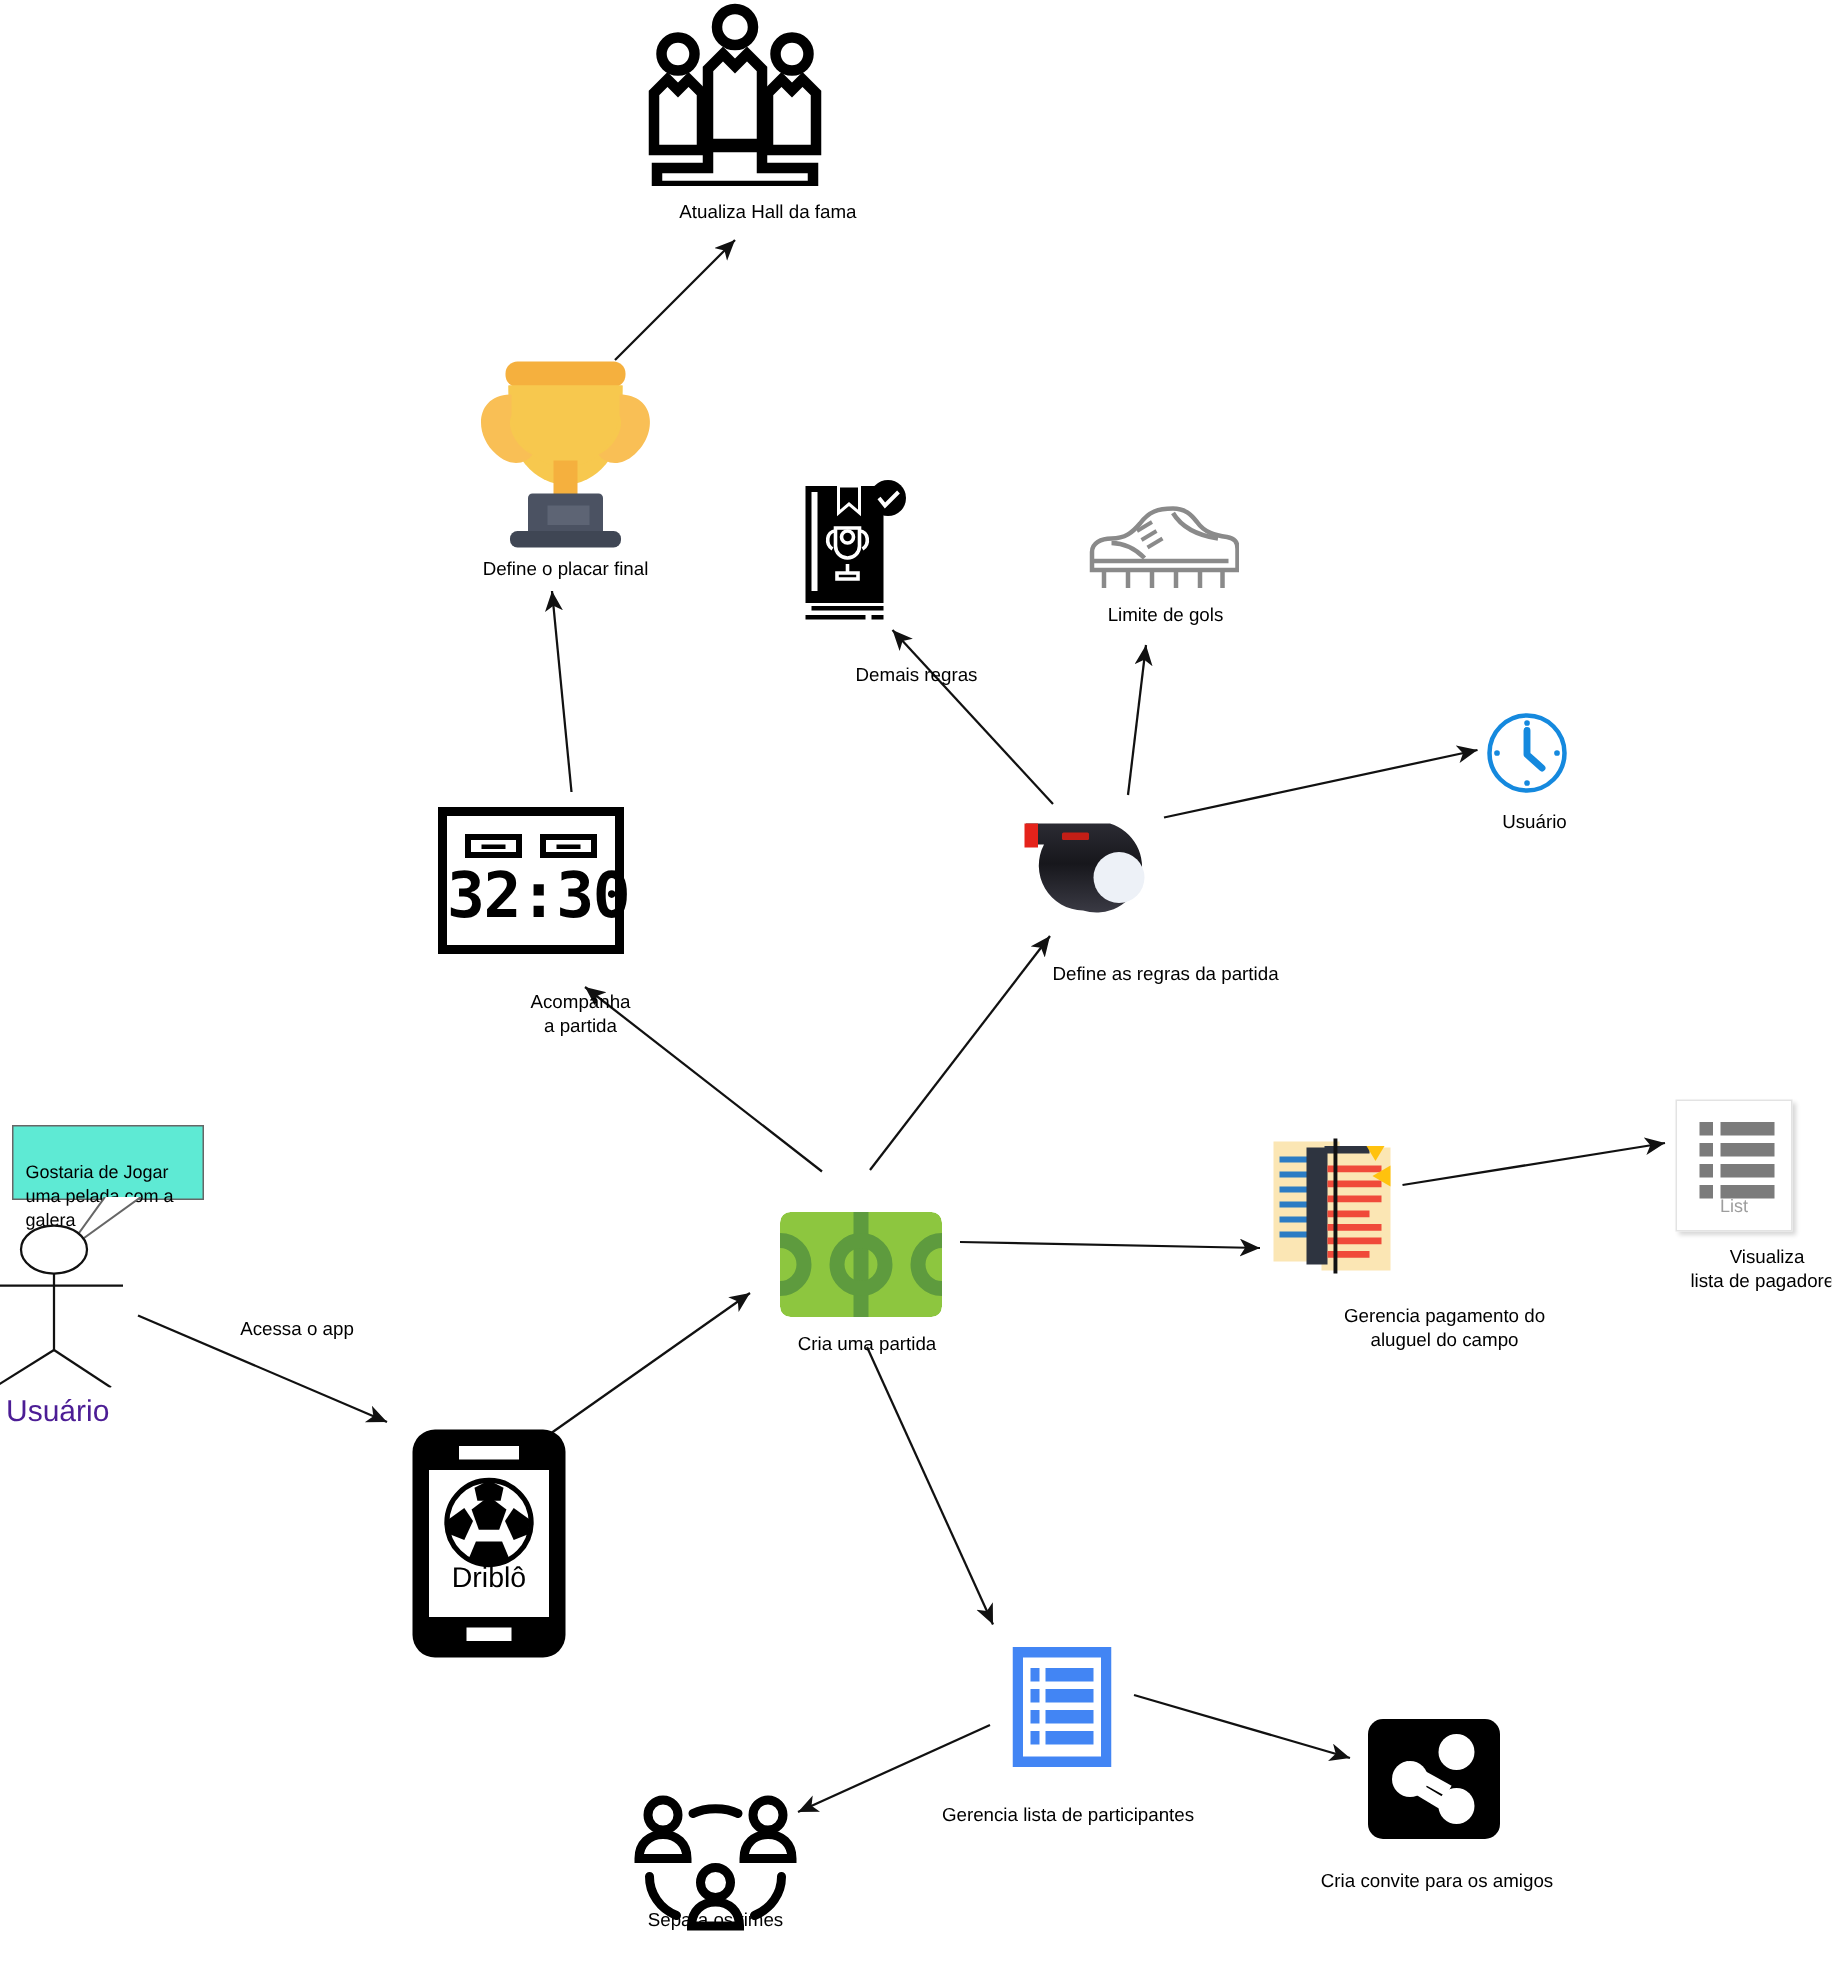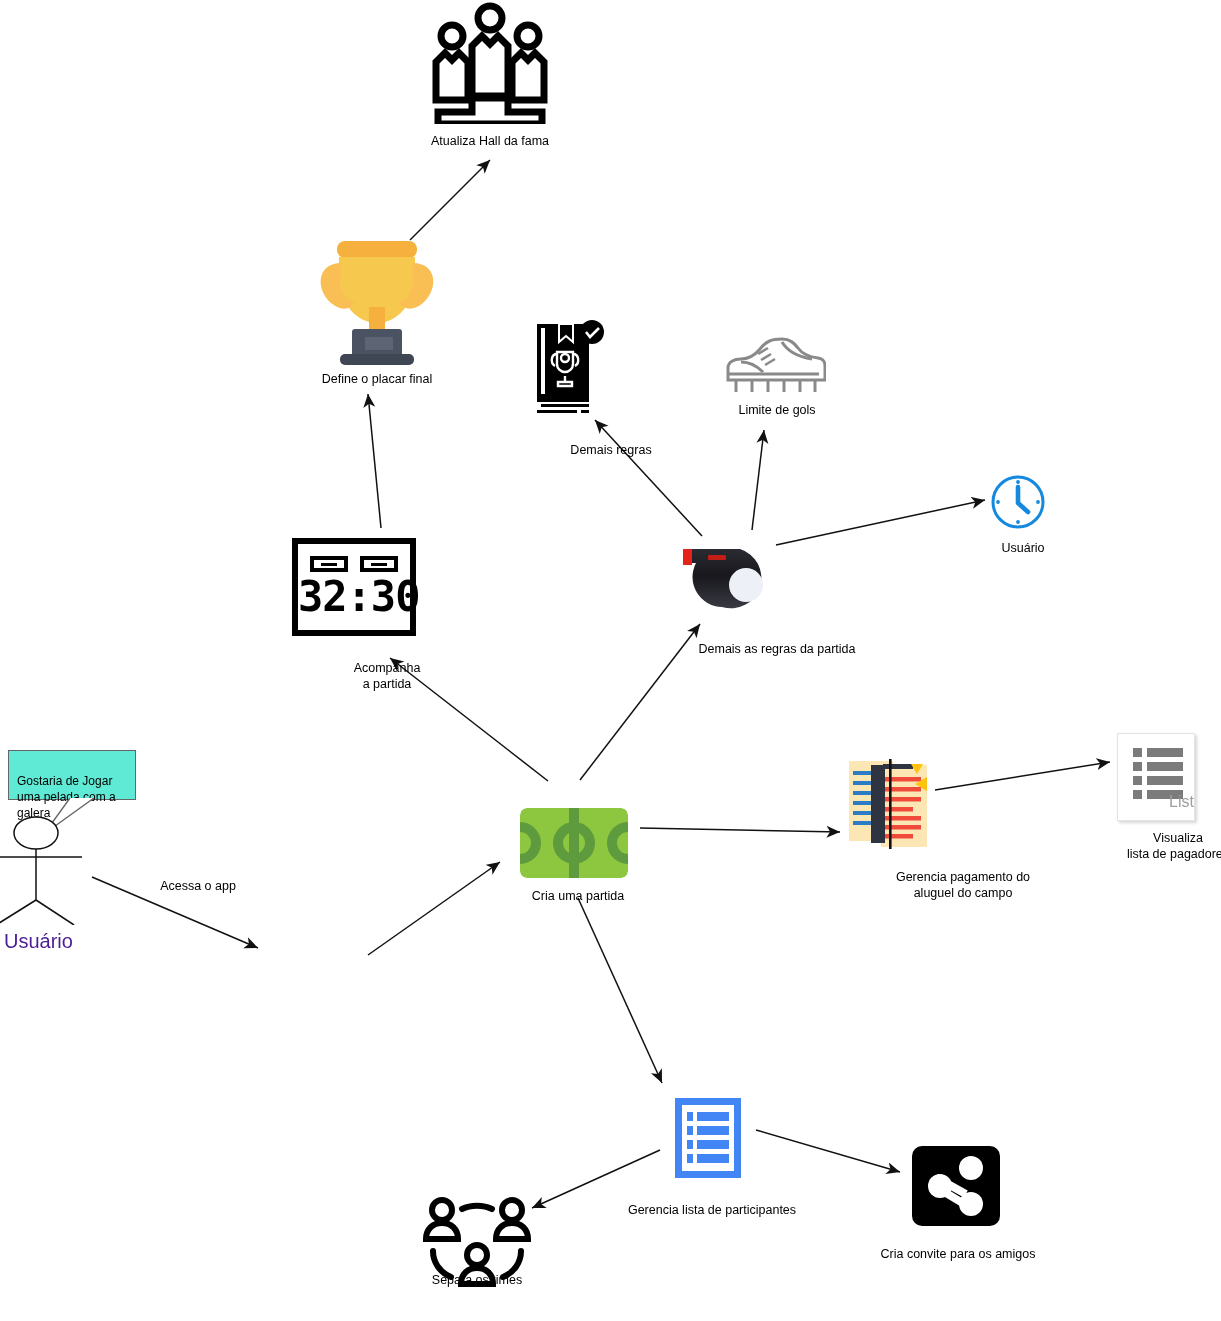--- a/index.html
+++ b/index.html
@@ -161,22 +161,22 @@
   .lc-row {
     position: absolute;
     height: 9px;
   }
   .lc-sq { background: #7b7b7b; width: 9px; }
   .lc-bar { background: #7b7b7b; width: 36px; }
   .lc-caption {
     position: absolute;
     left: 0; bottom: 9px;
     width: 100%;
-    text-align: right;
-    font-size: 16px;
+    text-align: center;
+    font-size: 12px;
     color: #9e9e9e;
   }
   
   .ledger { position: absolute; width: 86px; height: 96px; }
   
   .share-box {
     position: absolute;
     width: 88px;
     height: 80px;
     background: #000;
@@ -237,20 +237,35 @@
     <ellipse cx="36" cy="18" rx="22" ry="16" fill="#fff" stroke="#111" stroke-width="1.5"></ellipse>
     <line x1="36" y1="34" x2="36" y2="85" stroke="#111" stroke-width="1.5"></line>
     <line x1="-10" y1="42" x2="82" y2="42" stroke="#111" stroke-width="1.5"></line>
     <line x1="36" y1="85" x2="-4" y2="110" stroke="#111" stroke-width="1.5"></line>
     <line x1="36" y1="85" x2="74" y2="110" stroke="#111" stroke-width="1.5"></line>
   </svg>
   <div class="actor-name" style="left:4px; top:930px;">Usuário</div>
 
   <div class="node-label label-left" style="left:138px; top:878px; width:120px;">Acessa o app</div>
 
+  <div class="phone" style="left:275px; top:953px;">
+    <div class="phone-speaker"></div>
+    <div class="phone-home"></div>
+    <div class="phone-screen">
+      <svg width="62" height="62" viewBox="0 0 64 64" style="margin-top:4px">
+        <circle cx="32" cy="32" r="29" fill="#fff" stroke="#000" stroke-width="3.5"></circle>
+        <polygon points="32,14 44,23 39,37 25,37 20,23" fill="#000"></polygon>
+        <polygon points="32,3 42,8 40,17 24,17 22,8" fill="#000"></polygon>
+        <polygon points="4,30 15,22 21,31 15,44 5,40" fill="#000"></polygon>
+        <polygon points="60,30 49,22 43,31 49,44 59,40" fill="#000"></polygon>
+        <polygon points="23,45 41,45 46,57 32,62 18,57" fill="#000"></polygon>
+      </svg>
+      <div class="phone-appname">Driblô</div>
+    </div>
+  </div>
 
   <div class="field" style="left:520px; top:808px;">
     <svg width="108" height="70" viewBox="0 0 108 70">
       <rect x="0" y="0" width="108" height="70" rx="7" fill="#8DC63F"></rect>
       <rect x="49" y="0" width="10" height="70" fill="#5E9B3E"></rect>
       <circle cx="54" cy="35" r="16" fill="none" stroke="#5E9B3E" stroke-width="10"></circle>
       <path d="M0,19 A16,16 0 0 1 0,51" fill="none" stroke="#5E9B3E" stroke-width="10"></path>
       <path d="M108,19 A16,16 0 0 0 108,51" fill="none" stroke="#5E9B3E" stroke-width="10"></path>
     </svg>
   </div>
@@ -287,37 +302,37 @@
     <svg width="124" height="122" viewBox="0 0 124 122" fill="none" stroke="#000" stroke-width="7">
       <circle cx="62" cy="16" r="12"></circle>
       <path d="M44,44 l10,-10 l8,8 l8,-8 l10,10 v50 h-36 z"></path>
       <circle cx="24" cy="34" r="11"></circle>
       <path d="M8,60 l9,-9 l7,7 l7,-7 l9,9 v38 h-32 z"></path>
       <circle cx="100" cy="34" r="11"></circle>
       <path d="M84,60 l9,-9 l7,7 l7,-7 l9,9 v38 h-32 z"></path>
       <path d="M44,96 h36 v14 h34 v12 h-104 v-12 h34 z"></path>
     </svg>
   </div>
-  <div class="node-label" style="left:409px; top:133px; width:162px;">Atualiza Hall da fama</div>
+  <div class="node-label" style="left:409px; top:133px; width:162px;text-align:right;">Atualiza Hall da fama</div>
 
   <div class="node" style="left:680px; top:545px;">
     <defs></defs>
     <svg width="100" height="68" viewBox="0 0 100 68">
       <linearGradient id="wg" x1="0" y1="0" x2="0" y2="1">
         <stop offset="0" stop-color="#2b2b33"></stop>
         <stop offset="0.45" stop-color="#17171c"></stop>
         <stop offset="1" stop-color="#3a3a44"></stop>
       </linearGradient>
       <path d="M4,4 h56 a30,30 0 1 1 -18,58 a30,30 0 0 1 -26,-44 l-12,0 z" fill="url(#wg)"></path>
       <rect x="3" y="4" width="9" height="16" fill="#E5231B"></rect>
       <rect x="28" y="10" width="18" height="5" rx="1" fill="#C21E16"></rect>
       <circle cx="66" cy="40" r="17" fill="#EDF1F7"></circle>
     </svg>
   </div>
-  <div class="node-label label-left" style="left:682px; top:641px; width:190px;">Demais as regras da partida</div>
+  <div class="node-label label-left" style="left:682px; top:641px; width:190px;">Define as regras da partida</div>
 
   <div class="node" style="left:533px; top:318px;">
     <svg width="74" height="100" viewBox="0 0 74 100">
       <rect x="4" y="6" width="52" height="74" fill="#000"></rect>
       <rect x="8" y="10" width="4" height="66" fill="#fff" stroke-dasharray="3 3"></rect>
       <path d="M26,6 h14 v18 l-7,-6 l-7,6 z" fill="#000" stroke="#fff" stroke-width="2"></path>
       <g fill="none" stroke="#fff" stroke-width="2.4">
         <path d="M24,34 h16 v12 a8,8 0 0 1 -16,0 z"></path>
         <path d="M24,36 c-6,0 -7,9 -2,12"></path>
         <path d="M40,36 c6,0 7,9 2,12"></path>

